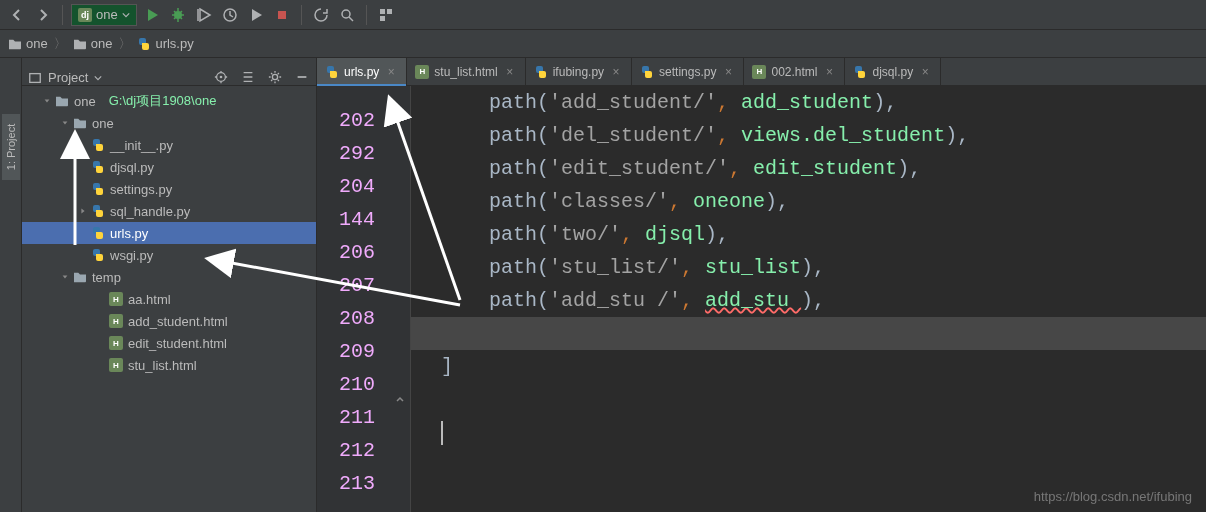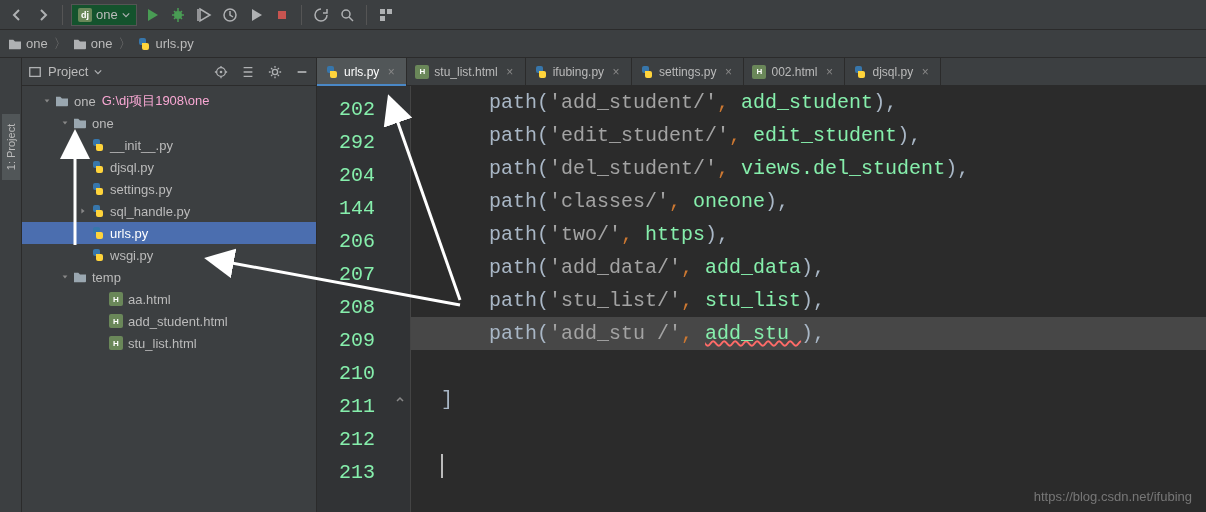--- a/index.html
+++ b/index.html
@@ -89,21 +89,21 @@
     position: absolute;
     left: 22px; top: 58px;
     width: 295px; height: calc(100% - 58px);
     background: #3c3f41;
     border-right: 1px solid #2b2b2b;
     display: flex; flex-direction: column;
   }
   .project-hdr {
     height: 28px;
     border-bottom: 1px solid #2b2b2b;
-    display: flex; align-items: center;
+    display: flex; align-items: flex-end;
     padding: 0 6px; gap: 11px;
   }
   .project-hdr .title { display:flex; align-items:center; gap:6px; cursor:pointer; }
   .project-hdr .spacer { flex: 1; }
   .hdr-ic { width:16px; height:16px; display:flex; align-items:center; justify-content:center; color:#afb1b3; cursor:pointer;}
   .hdr-ic svg { width:14px; height:14px; }
 
   .tree {
     flex: 1;
     overflow: hidden;
@@ -121,21 +121,21 @@
   .tree-row.selected-blue { background: #4b6eaf; color:#fff; }
   .tree-row .arrow {
     width: 14px; height: 14px;
     display:flex; align-items:center; justify-content:center;
     color:#888; flex-shrink:0;
   }
   .tree-row .arrow svg { width:8px; height:8px; }
   .tree-row .indent { flex-shrink:0; }
   .tree-row .ic { width:16px; display:flex; align-items:center; justify-content:center; flex-shrink:0; margin-right:4px;}
   .tree-row .txt { }
-  .tree-row .path-txt { color: #f9a8d4; margin-left: 6px; }
+  .tree-row .path-txt { color: #86efac; margin-left: 13px; }
 
   .ic-folder svg { width:14px; height:12px; fill:#9aa7b0; }
   .ic-py {
     width:14px; height:14px; position:relative;
   }
   .ic-py::before {
     content:''; position:absolute; width:7px; height:7px;
     background:#3776ab; border-radius:2px 2px 0 2px;
     left:2px; top:1px;
   }
@@ -187,23 +187,23 @@
 
   .editor-body {
     flex:1; display:flex;
     font-family: "Consolas","Courier New",monospace;
     font-size: 20px;
     line-height: 33px;
   }
   .gutter {
     width: 72px;
     background: #313335;
-    color: #86efac;
+    color: #f0abfc;
     text-align: right;
-    padding: 7px 14px 0 0;
+    padding: 18px 14px 0 0;
   }
   .gutter div { height: 33px; }
   .fold-col {
     width: 22px; background:#313335;
     border-right:1px solid #444;
   }
   .fold-col .fold-mark {
     height:33px; display:flex; align-items:center; justify-content:center;
     color:#888;
   }
@@ -490,20 +490,28 @@
         </span>
         <span class="txt">aa.html</span>
       </div>
       <div class="tree-row">
         <span class="indent" style="width: 68px;"></span>
         <span class="arrow"></span>
         <span class="ic">
           <span class="ic-html"></span>
         </span>
         <span class="txt">add_student.html</span>
+      </div>
+      <div class="tree-row">
+        <span class="indent" style="width: 68px;"></span>
+        <span class="arrow"></span>
+        <span class="ic">
+          <span class="ic-html"></span>
+        </span>
+        <span class="txt">edit_student.html</span>
       </div>
       <div class="tree-row">
         <span class="indent" style="width: 68px;"></span>
         <span class="arrow"></span>
         <span class="ic">
           <span class="ic-html"></span>
         </span>
         <span class="txt">stu_list.html</span>
       </div>
     </div>
@@ -582,25 +590,24 @@
         <div class="fold-mark">
           <svg width="10" height="10" viewBox="0 0 10 10">
             <path d="M2 6l3-3 3 3" stroke="#888" fill="none" stroke-width="1.5"></path>
           </svg>
         </div>
         <div class="fold-mark"></div>
         <div class="fold-mark"></div>
       </div>
     <div class="code-col" id="code">
         <div class="line">    <span class="tok-fn">path</span><span class="tok-paren">(</span><span class="tok-str">'add_student/'</span><span class="tok-punct">, </span><span class="tok-id">add_student</span><span class="tok-paren">),</span></div>
+        <div class="line">    <span class="tok-fn">path</span><span class="tok-paren">(</span><span class="tok-str">'del_student/'</span><span class="tok-punct">, </span><span class="tok-id">views.del_student</span><span class="tok-paren">),</span></div>
         <div class="line">    <span class="tok-fn">path</span><span class="tok-paren">(</span><span class="tok-str">'edit_student/'</span><span class="tok-punct">, </span><span class="tok-id">edit_student</span><span class="tok-paren">),</span></div>
-        <div class="line">    <span class="tok-fn">path</span><span class="tok-paren">(</span><span class="tok-str">'del_student/'</span><span class="tok-punct">, </span><span class="tok-id">views.del_student</span><span class="tok-paren">),</span></div>
         <div class="line">    <span class="tok-fn">path</span><span class="tok-paren">(</span><span class="tok-str">'classes/'</span><span class="tok-punct">, </span><span class="tok-id">oneone</span><span class="tok-paren">),</span></div>
-        <div class="line">    <span class="tok-fn">path</span><span class="tok-paren">(</span><span class="tok-str">'two/'</span><span class="tok-punct">, </span><span class="tok-id">https</span><span class="tok-paren">),</span></div>
-        <div class="line">    <span class="tok-fn">path</span><span class="tok-paren">(</span><span class="tok-str">'add_data/'</span><span class="tok-punct">, </span><span class="tok-id">add_data</span><span class="tok-paren">),</span></div>
+        <div class="line">    <span class="tok-fn">path</span><span class="tok-paren">(</span><span class="tok-str">'two/'</span><span class="tok-punct">, </span><span class="tok-id">djsql</span><span class="tok-paren">),</span></div>
         <div class="line">    <span class="tok-fn">path</span><span class="tok-paren">(</span><span class="tok-str">'stu_list/'</span><span class="tok-punct">, </span><span class="tok-id">stu_list</span><span class="tok-paren">),</span></div>
         <div class="hl-line" style="top: 231px;"></div>
         <div class="line">    <span class="tok-fn">path</span><span class="tok-paren">(</span><span class="tok-str">'add_stu /'</span><span class="tok-punct">, </span><span class="tok-id tok-err">add_stu </span><span class="tok-paren">),</span></div>
         <div class="line"></div>
         <div class="line">]</div>
         <div class="line"></div>
         <div class="line"><span class="caret"></span></div>
       </div>
   </div>
 </div>

